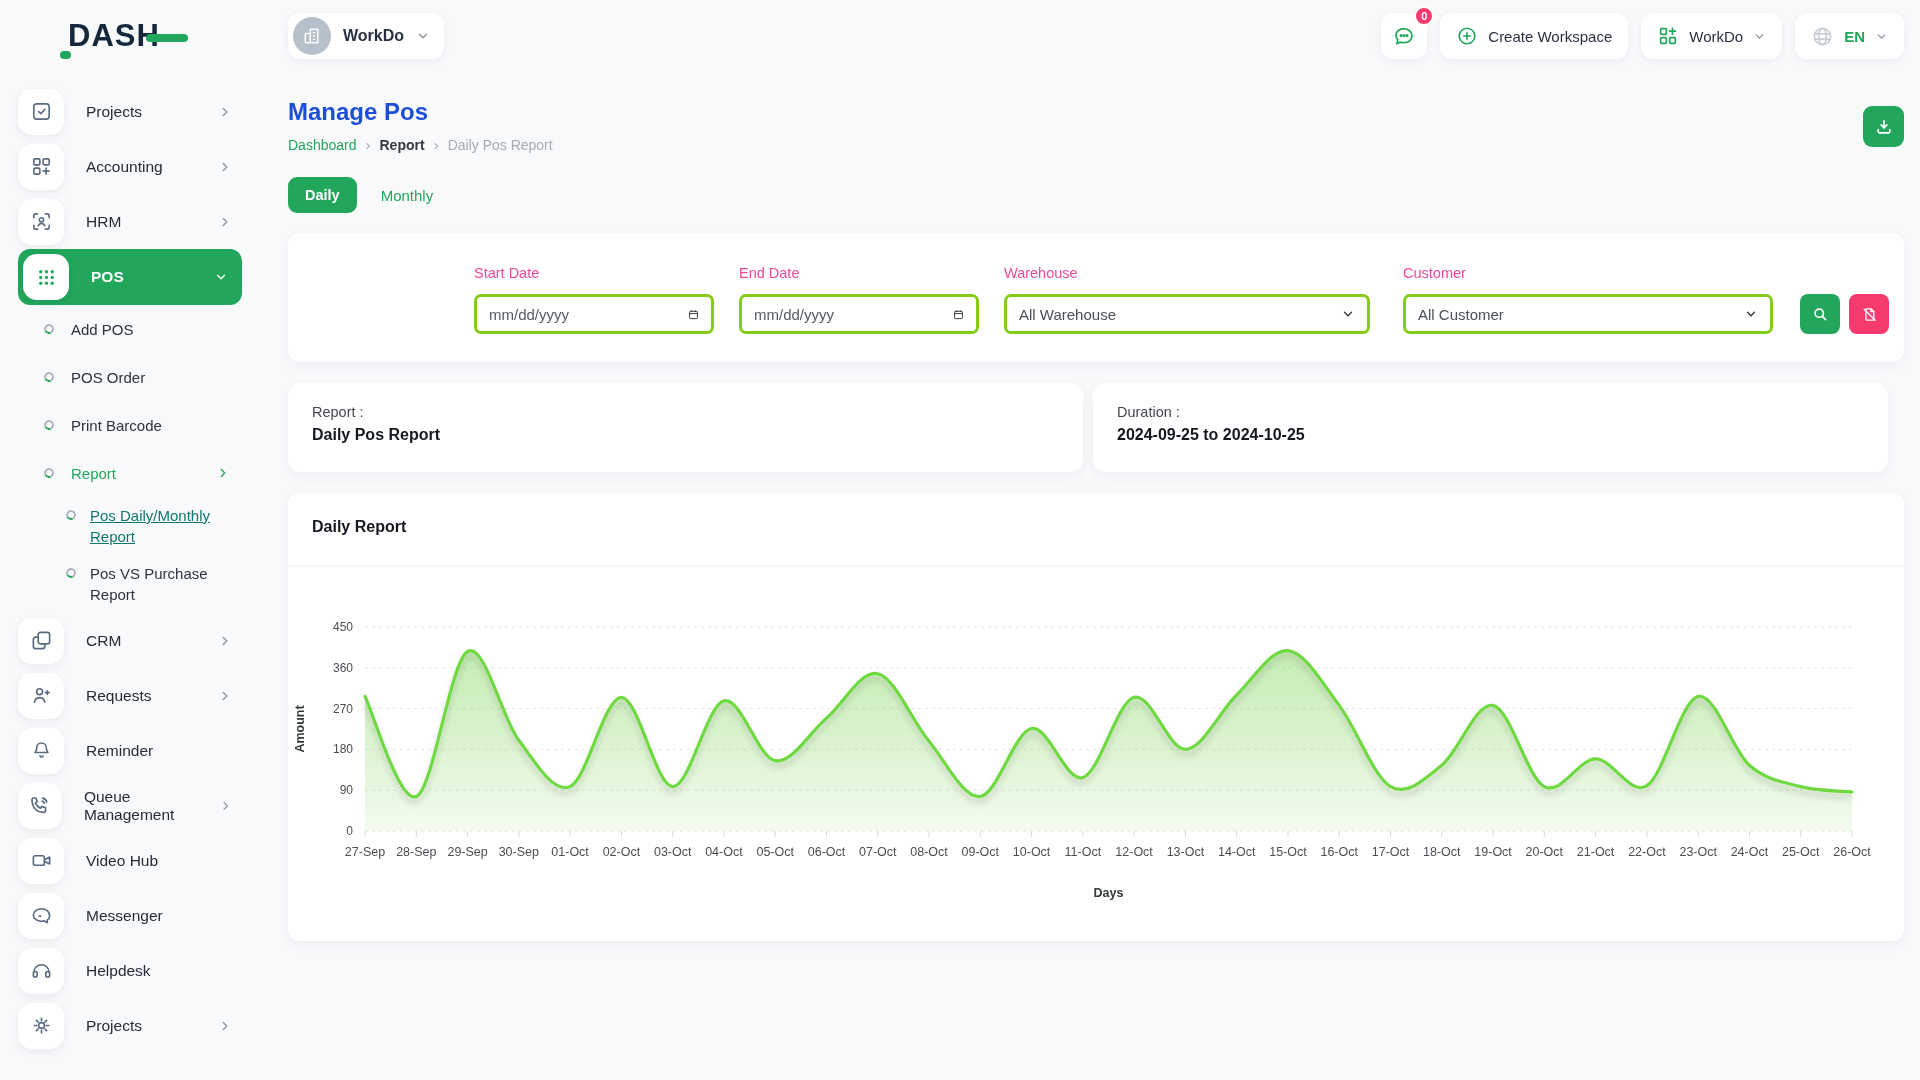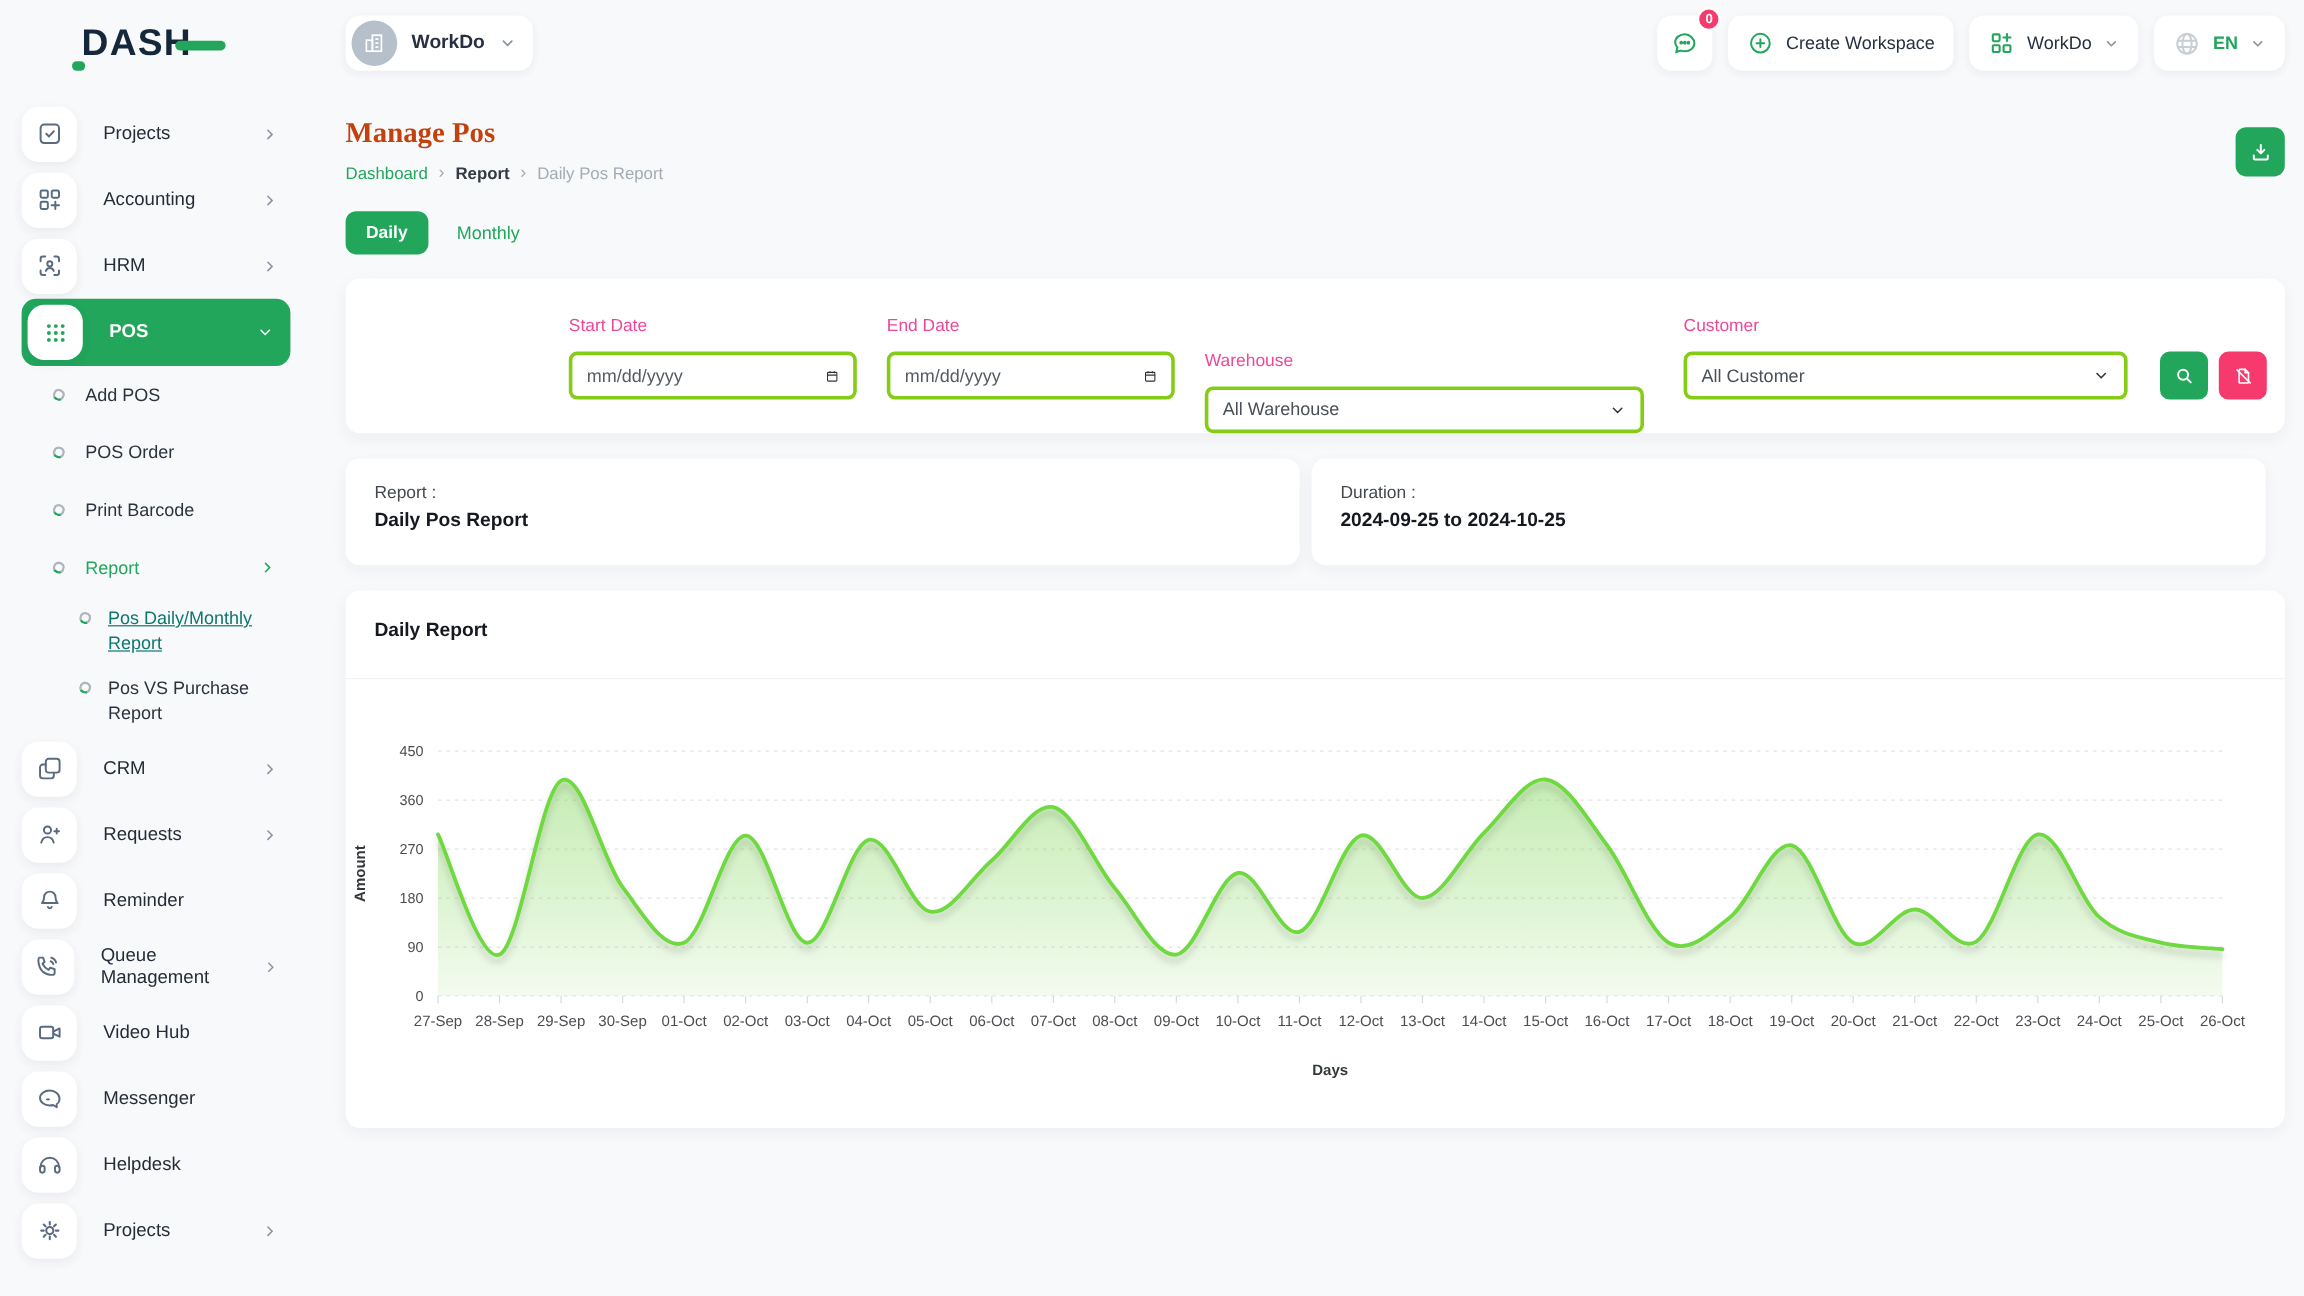--- a/index.html
+++ b/index.html
@@ -41,21 +41,21 @@
   .bullet { width:10px; height:10px; border-radius:50%; border:2px solid #aeb5bf; border-bottom-color:#21a65c; transform:rotate(20deg); }
   .nav-sub.green { color:#21a65c; }
   .nav-sub .chev { margin-right:12px; }
   .nav-sub2 { display:flex; align-items:flex-start; padding:8px 10px 8px 48px; font-size:15px; line-height:21px; color:#2b333f; cursor:pointer; }
   .nav-sub2 .bullet { margin:5px 14px 0 0; flex:0 0 auto; }
   .nav-sub2.green { color:#0f766e;text-decoration:underline; }
 
   
   .main { position:absolute; left:260px; top:72px; width:1660px; padding:26px 16px 0 28px; }
   .head-row { display:flex; align-items:flex-start; }
-  .page-title { font-size:24px; font-weight:700; color:#c2410c;font-family:Liberation Serif, serif; }
+  .page-title { font-size:24px; font-weight:700; color:#1d4ed8; }
   .breadcrumb { margin-top:10px; display:flex; align-items:center; gap:9px; font-size:14px; }
   .crumb-link { color:#21a65c; text-decoration:none; cursor:pointer; }
   .crumb-cur { color:#343a42; font-weight:600; }
   .crumb-muted { color:#a3abb4; }
   .crumb-sep { color:#a3abb4; font-size:15px; }
   .dl-btn { margin-left:auto; margin-top:8px; width:41px; height:41px; border:none; border-radius:9px;
     background:#21a65c; display:flex; align-items:center; justify-content:center; cursor:pointer; }
 
   .tabs { margin-top:24px; display:flex; align-items:center; gap:24px; }
   .tab-daily { background:#21a65c; color:#fff; border:none; border-radius:9px; height:36px; padding:0 17px;
@@ -66,21 +66,21 @@
 
   .filter-card { margin-top:20px; height:129px; display:flex; padding:30px 15px 0 186px; }
   .fgroup { display:flex; flex-direction:column; }
   .flabel { font-size:14.5px; color:#ec4899; line-height:21px; margin-bottom:10px; }
   .ctrl { height:40px; border:3px solid #84cc16; border-radius:7px; background:#fff; display:flex;
     align-items:center; padding:0 12px; font-size:15px; color:#495057; }
   .ctrl input { border:none; outline:none; flex:1; font-size:15px; color:#495057; font-family:"Liberation Sans",sans-serif; background:transparent; }
   .ctrl input::placeholder { color:#555c63; }
   .sel { justify-content:space-between; cursor:pointer; }
   .w240 { width:240px; } .w366 { width:366px; } .w370 { width:370px; }
-  .gap25 { margin-right:25px; } .gap33 { margin-right:33px;margin-top:29px; }
+  .gap25 { margin-right:25px; } .gap33 { margin-right:33px; }
   .fbtns { margin-left:auto; margin-top:31px; display:flex; gap:9px; }
   .sq-btn { width:40px; height:40px; border:none; border-radius:8px; display:flex; align-items:center; justify-content:center; cursor:pointer; }
   .sq-green { background:#21a65c; } .sq-pink { background:#f63a6d; }
 
   .summary-row { margin-top:21px; display:flex; gap:10px; }
   .sum-card { width:795px; height:89px; padding:21px 24px; }
   .sum-label { font-size:14.5px; color:#43484f; }
   .sum-value { margin-top:6px; font-size:16px; font-weight:700; color:#14181f; }
 
   .chart-card { margin-top:21px; height:448px; position:relative; }

